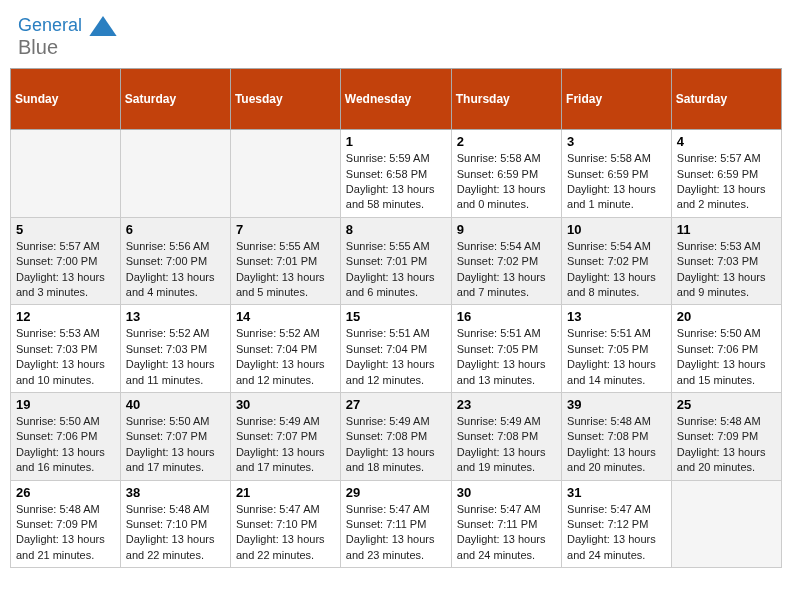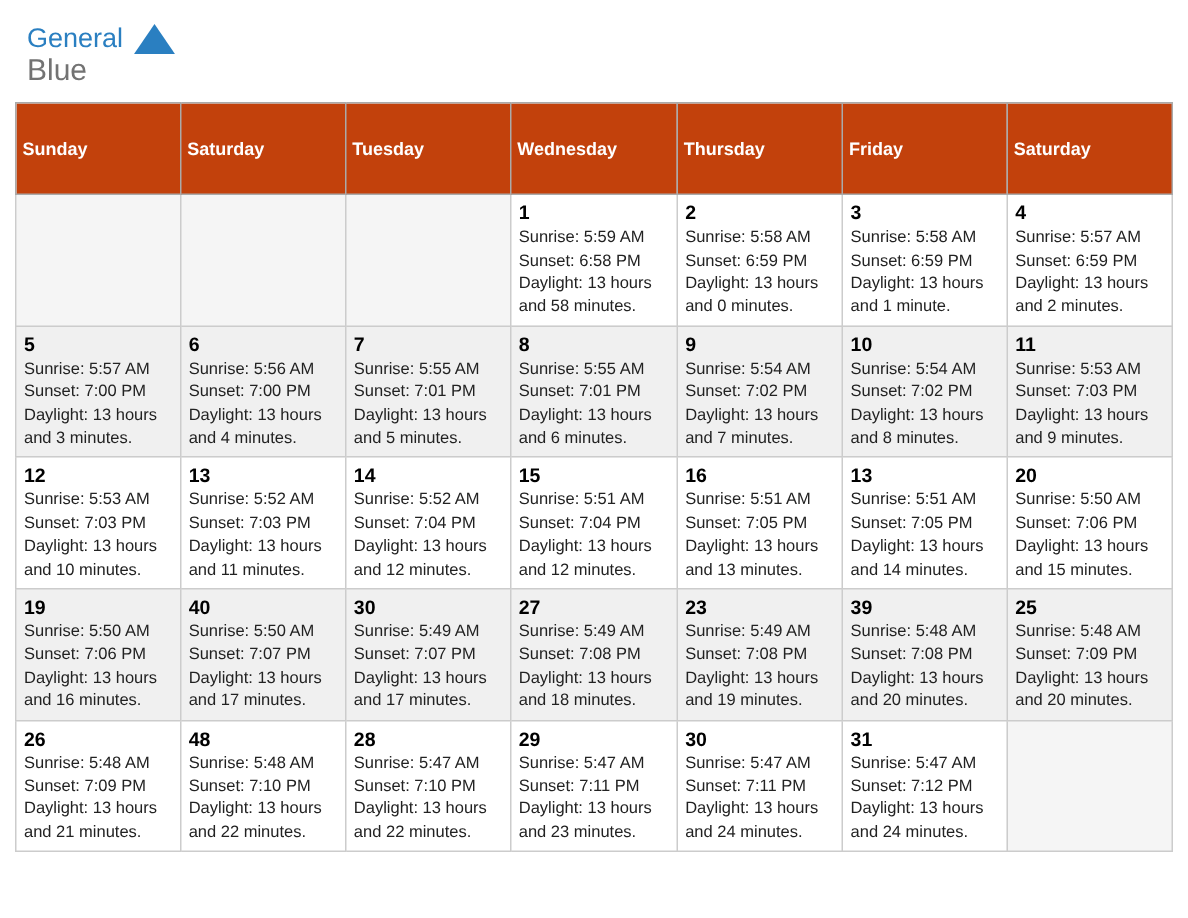--- a/index.html
+++ b/index.html
@@ -232,25 +232,25 @@
           <span class="day-num">25</span>
           <div class="day-info">Sunrise: 5:48 AM<br>Sunset: 7:09 PM<br>Daylight: 13 hours<br>and 20 minutes.</div>
         </td>
       </tr>
       <tr>
         <td>
           <span class="day-num">26</span>
           <div class="day-info">Sunrise: 5:48 AM<br>Sunset: 7:09 PM<br>Daylight: 13 hours<br>and 21 minutes.</div>
         </td>
         <td>
-          <span class="day-num">48</span>
+          <span class="day-num">38</span>
           <div class="day-info">Sunrise: 5:48 AM<br>Sunset: 7:10 PM<br>Daylight: 13 hours<br>and 22 minutes.</div>
         </td>
         <td>
-          <span class="day-num">28</span>
+          <span class="day-num">21</span>
           <div class="day-info">Sunrise: 5:47 AM<br>Sunset: 7:10 PM<br>Daylight: 13 hours<br>and 22 minutes.</div>
         </td>
         <td>
           <span class="day-num">29</span>
           <div class="day-info">Sunrise: 5:47 AM<br>Sunset: 7:11 PM<br>Daylight: 13 hours<br>and 23 minutes.</div>
         </td>
         <td>
           <span class="day-num">30</span>
           <div class="day-info">Sunrise: 5:47 AM<br>Sunset: 7:11 PM<br>Daylight: 13 hours<br>and 24 minutes.</div>
         </td>

